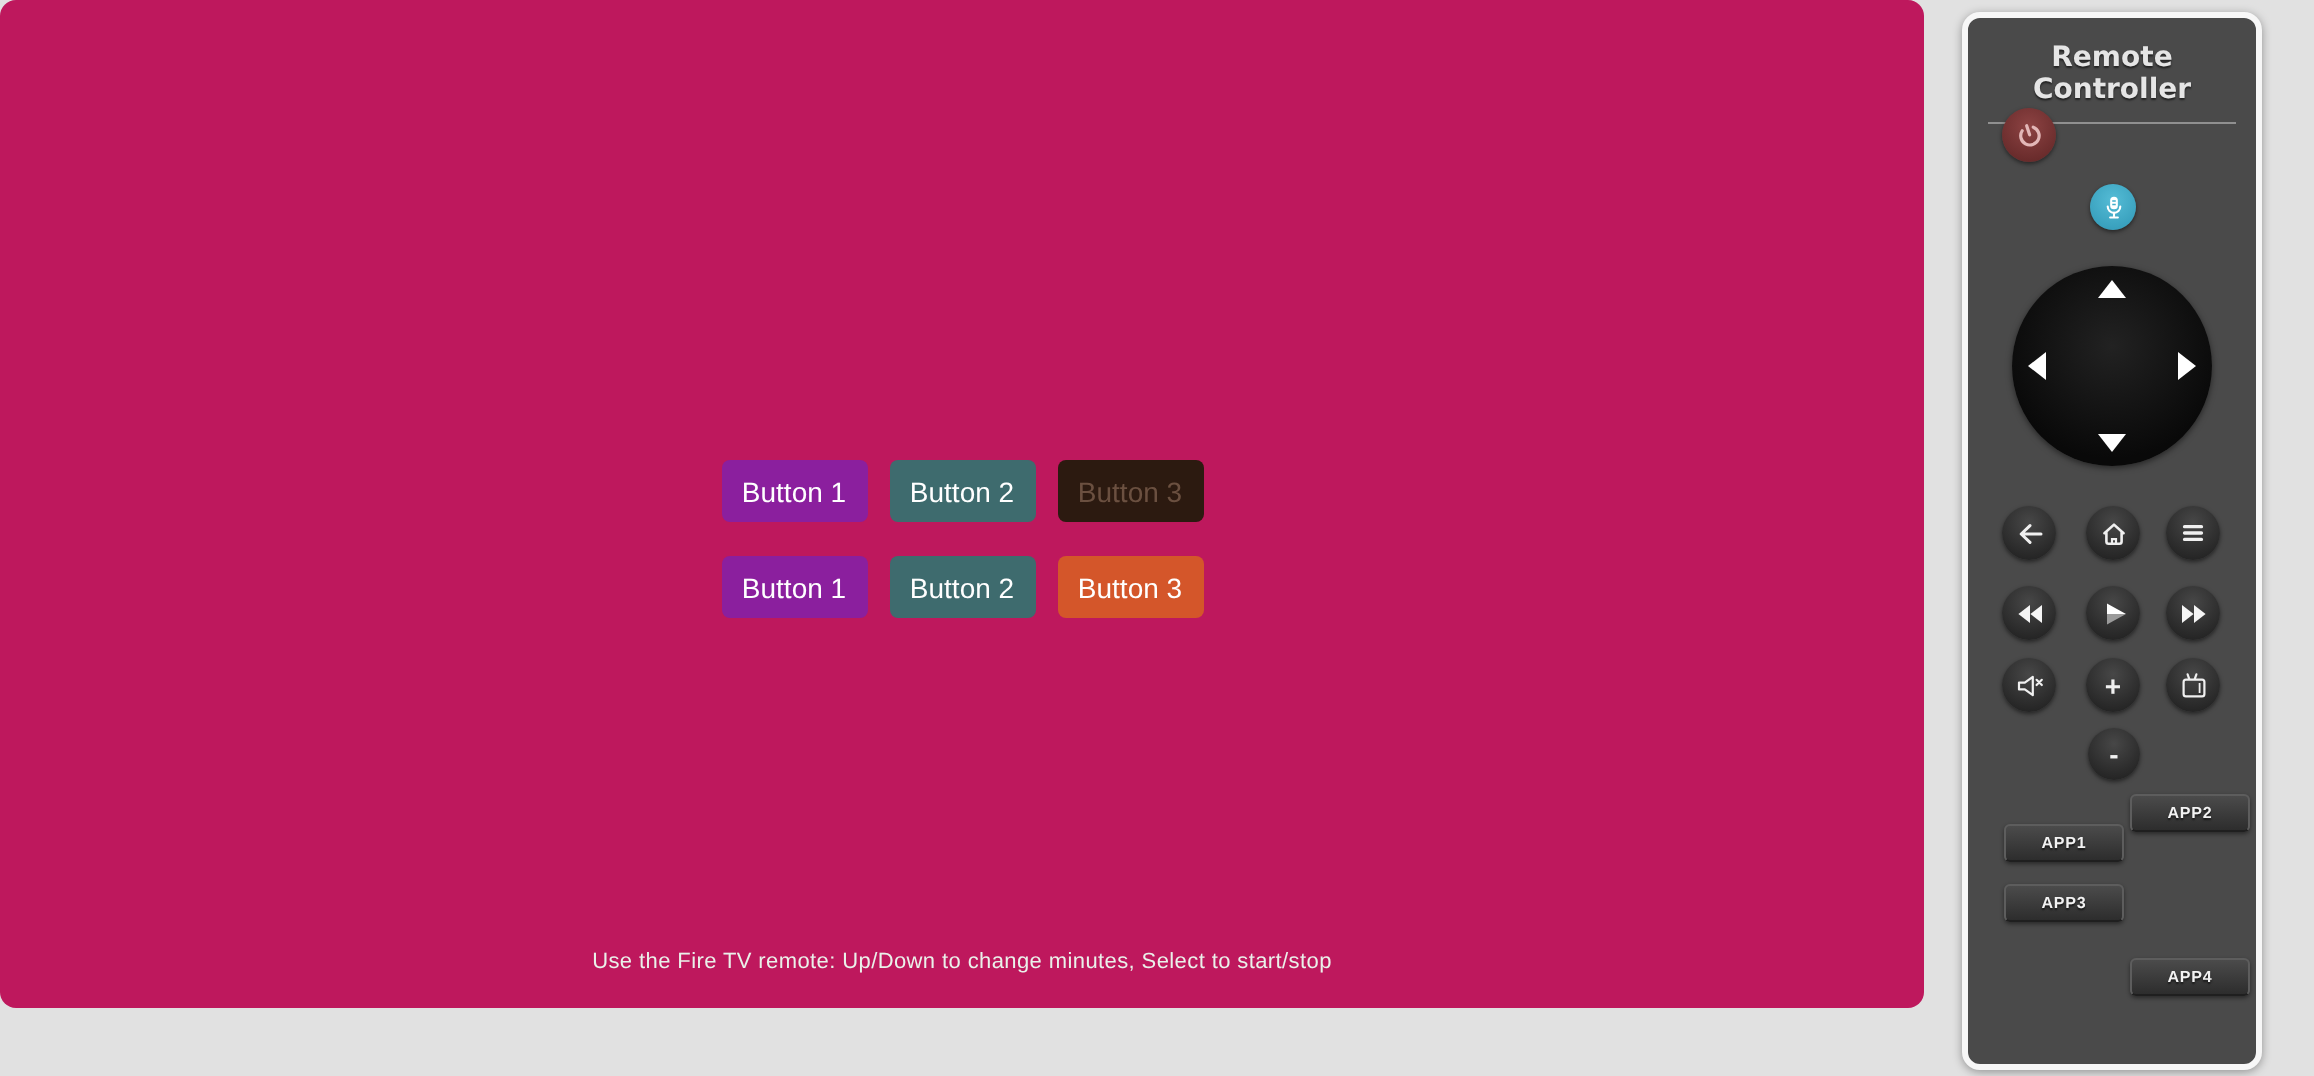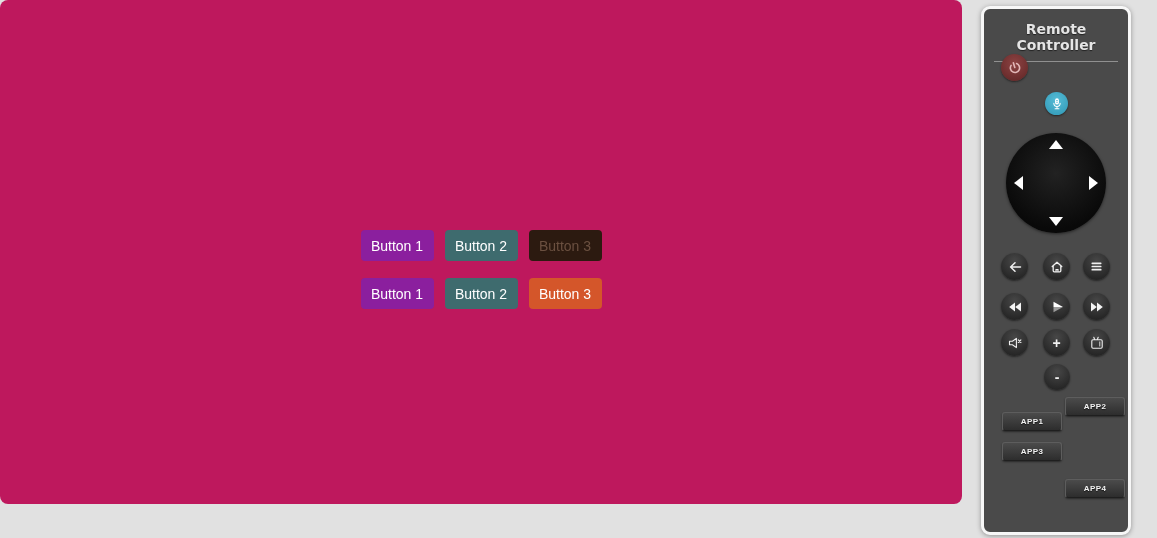--- a/index.html
+++ b/index.html
@@ -125,20 +125,21 @@
       <button class="screen-btn" style="background-color: rgb(139, 31, 158); color: rgb(255, 255, 255);">Button 1</button>
       <button class="screen-btn" style="background-color: rgb(62, 107, 110); color: rgb(255, 255, 255);">Button 2</button>
       <button class="screen-btn" style="background-color: rgb(44, 26, 16); color: rgb(107, 80, 64);">Button 3</button>
     </div>
     <div class="btn-row">
       <button class="screen-btn" style="background-color: rgb(139, 31, 158); color: rgb(255, 255, 255);">Button 1</button>
       <button class="screen-btn" style="background-color: rgb(62, 107, 110); color: rgb(255, 255, 255);">Button 2</button>
       <button class="screen-btn" style="background-color: rgb(212, 86, 42); color: rgb(255, 255, 255);">Button 3</button>
     </div>
   </div>
+  <div class="hint">Use the Fire TV remote: Up/Down to change minutes, Select to start/stop</div>
 </div>
 
 <div class="remote-panel">
   <div class="remote">
 
     <div class="remote-title">Remote Controller</div>
     <hr class="remote-sep">
 
     <button class="round-btn power-btn">
       <span>

